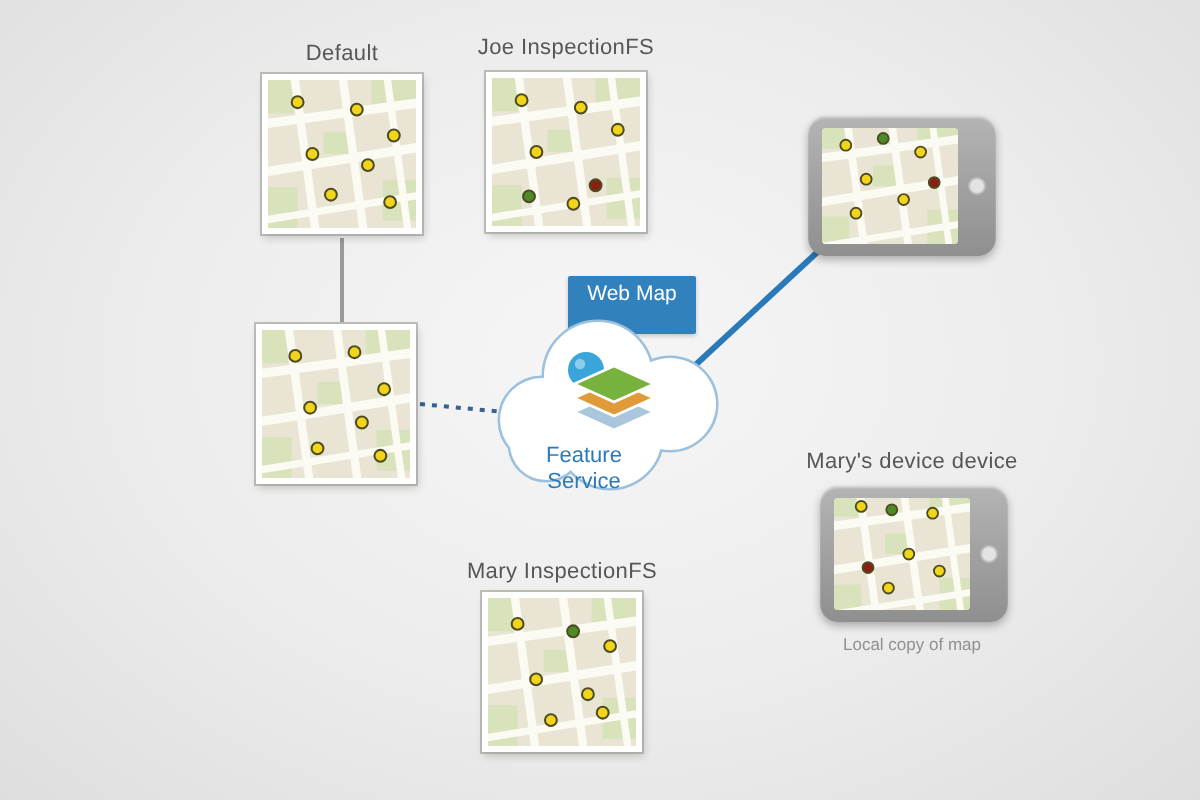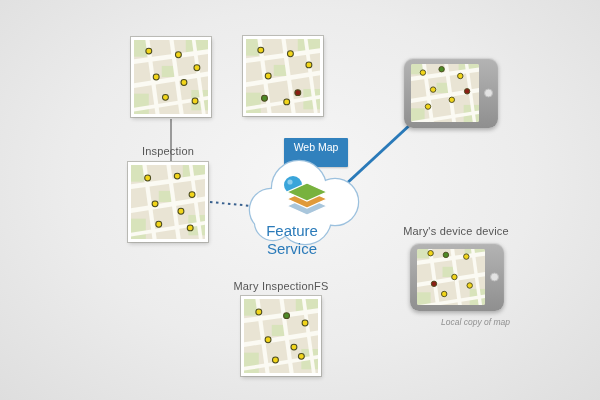--- a/index.html
+++ b/index.html
@@ -6,21 +6,21 @@
   body { font-family: "Liberation Sans", sans-serif; }
   .stage {
     position: relative; width: 600px; height: 400px; overflow: hidden;
     background: radial-gradient(ellipse at 50% 45%, #f6f6f6 0%, #ececec 55%, #dedede 100%);
   }
   .connectors { position:absolute; left:0; top:0; pointer-events:none; }
   .node-label {
     position:absolute; font-size:11px; color:#565656; text-align:center;
     letter-spacing:.2px; white-space:nowrap;
   }
-  .caption { position:absolute; font-size:8.5px; color:#909090; text-align:right;font-style:italic; }
+  .caption { position:absolute; font-size:8.5px; color:#909090; text-align:center; }
   .map-thumb {
     position:absolute; width:74px; height:74px; border:3px solid #ffffff;
     background:#e9e4d4;
     box-shadow: 0 0 0 1px rgba(150,150,140,.55), 1px 2px 4px rgba(0,0,0,.18);
   }
   .map-thumb svg { display:block; width:74px; height:74px; }
   .tablet {
     position:absolute; border-radius:9px;
     background: linear-gradient(#b4b4b4, #8f8f8f);
     box-shadow: 0 2px 4px rgba(0,0,0,.28), inset 0 1px 1px rgba(255,255,255,.45);
@@ -39,34 +39,35 @@
   }
   .cloud-wrap { position:absolute; left:243px; top:152px; width:130px; height:108px; }
   .webmap-badge {
     position:absolute; left:284px; top:138px; width:64px; height:29px;
     background:#3181bd; color:#ffffff; font-size:10.5px; line-height:18px;
     text-align:center; border-radius:1px;
     box-shadow: 0 1px 2px rgba(0,0,0,.2);
   }
   .service-label {
     position:absolute; left:14px; top:70px; width:70px;
-    color:#2a7ab9; font-size:15px; line-height:1.18; text-align:center;
+    color:#2a7ab9; font-size:11px; line-height:1.18; text-align:center;
   }
 </style>
 </head>
 <body>
 
 <div class="stage">
 
   <svg class="connectors" width="600" height="400">
     <line x1="171" y1="119" x2="171" y2="161" stroke="#9a9a9a" stroke-width="2"></line>
     <line x1="210" y1="202" x2="252" y2="206" stroke="#39618f" stroke-width="2" stroke-dasharray="2.5 3.5"></line>
     <line x1="345" y1="185" x2="412" y2="123" stroke="#2a7ab9" stroke-width="3"></line>
   </svg>
 
+  <div class="node-label" style="left:131px; top:21px; width:80px">Default</div>
   <div class="map-thumb" style="left:131px; top:37px">
     <svg viewBox="0 0 80 80" preserveAspectRatio="xMidYMid slice">
         <rect x="0" y="0" width="80" height="80" fill="#e9e4d4"></rect>
         <rect x="0" y="0" width="14" height="18" fill="#d8e3bb"></rect>
         <rect x="56" y="0" width="24" height="14" fill="#d8e3bb"></rect>
         <rect x="0" y="58" width="16" height="22" fill="#d8e3bb"></rect>
         <rect x="30" y="28" width="14" height="12" fill="#d8e3bb"></rect>
         <rect x="62" y="54" width="18" height="22" fill="#d8e3bb"></rect>
         <line x1="-4" y1="24" x2="84" y2="12" stroke="#fbfaf3" stroke-width="5"></line>
         <line x1="-4" y1="50" x2="84" y2="36" stroke="#fbfaf3" stroke-width="5"></line>
@@ -77,20 +78,21 @@
         <circle cx="16" cy="12" r="3.2" fill="#f2d51a" stroke="#4c4c20" stroke-width="1.1"></circle>
         <circle cx="48" cy="16" r="3.2" fill="#f2d51a" stroke="#4c4c20" stroke-width="1.1"></circle>
         <circle cx="68" cy="30" r="3.2" fill="#f2d51a" stroke="#4c4c20" stroke-width="1.1"></circle>
         <circle cx="24" cy="40" r="3.2" fill="#f2d51a" stroke="#4c4c20" stroke-width="1.1"></circle>
         <circle cx="54" cy="46" r="3.2" fill="#f2d51a" stroke="#4c4c20" stroke-width="1.1"></circle>
         <circle cx="34" cy="62" r="3.2" fill="#f2d51a" stroke="#4c4c20" stroke-width="1.1"></circle>
         <circle cx="66" cy="66" r="3.2" fill="#f2d51a" stroke="#4c4c20" stroke-width="1.1"></circle>
       </svg>
   </div>
 
+  <div class="node-label" style="left:223px; top:18px; width:120px">Joe InspectionFS</div>
   <div class="map-thumb" style="left:243px; top:36px">
     <svg viewBox="0 0 80 80" preserveAspectRatio="xMidYMid slice">
         <rect x="0" y="0" width="80" height="80" fill="#e9e4d4"></rect>
         <rect x="0" y="0" width="14" height="18" fill="#d8e3bb"></rect>
         <rect x="56" y="0" width="24" height="14" fill="#d8e3bb"></rect>
         <rect x="0" y="58" width="16" height="22" fill="#d8e3bb"></rect>
         <rect x="30" y="28" width="14" height="12" fill="#d8e3bb"></rect>
         <rect x="62" y="54" width="18" height="22" fill="#d8e3bb"></rect>
         <line x1="-4" y1="24" x2="84" y2="12" stroke="#fbfaf3" stroke-width="5"></line>
         <line x1="-4" y1="50" x2="84" y2="36" stroke="#fbfaf3" stroke-width="5"></line>
@@ -101,21 +103,20 @@
         <circle cx="16" cy="12" r="3.2" fill="#f2d51a" stroke="#4c4c20" stroke-width="1.1"></circle>
         <circle cx="48" cy="16" r="3.2" fill="#f2d51a" stroke="#4c4c20" stroke-width="1.1"></circle>
         <circle cx="68" cy="28" r="3.2" fill="#f2d51a" stroke="#4c4c20" stroke-width="1.1"></circle>
         <circle cx="24" cy="40" r="3.2" fill="#f2d51a" stroke="#4c4c20" stroke-width="1.1"></circle>
         <circle cx="56" cy="58" r="3.2" fill="#8a1f14" stroke="#4c4c20" stroke-width="1.1"></circle>
         <circle cx="20" cy="64" r="3.2" fill="#4e8a27" stroke="#4c4c20" stroke-width="1.1"></circle>
         <circle cx="44" cy="68" r="3.2" fill="#f2d51a" stroke="#4c4c20" stroke-width="1.1"></circle>
       </svg>
   </div>
 
-  <div class="node-label" style="left:128px; top:145px; width:80px">Inspection</div>
   <div class="map-thumb" style="left:128px; top:162px">
     <svg viewBox="0 0 80 80" preserveAspectRatio="xMidYMid slice">
         <rect x="0" y="0" width="80" height="80" fill="#e9e4d4"></rect>
         <rect x="0" y="0" width="14" height="18" fill="#d8e3bb"></rect>
         <rect x="56" y="0" width="24" height="14" fill="#d8e3bb"></rect>
         <rect x="0" y="58" width="16" height="22" fill="#d8e3bb"></rect>
         <rect x="30" y="28" width="14" height="12" fill="#d8e3bb"></rect>
         <rect x="62" y="54" width="18" height="22" fill="#d8e3bb"></rect>
         <line x1="-4" y1="24" x2="84" y2="12" stroke="#fbfaf3" stroke-width="5"></line>
         <line x1="-4" y1="50" x2="84" y2="36" stroke="#fbfaf3" stroke-width="5"></line>

